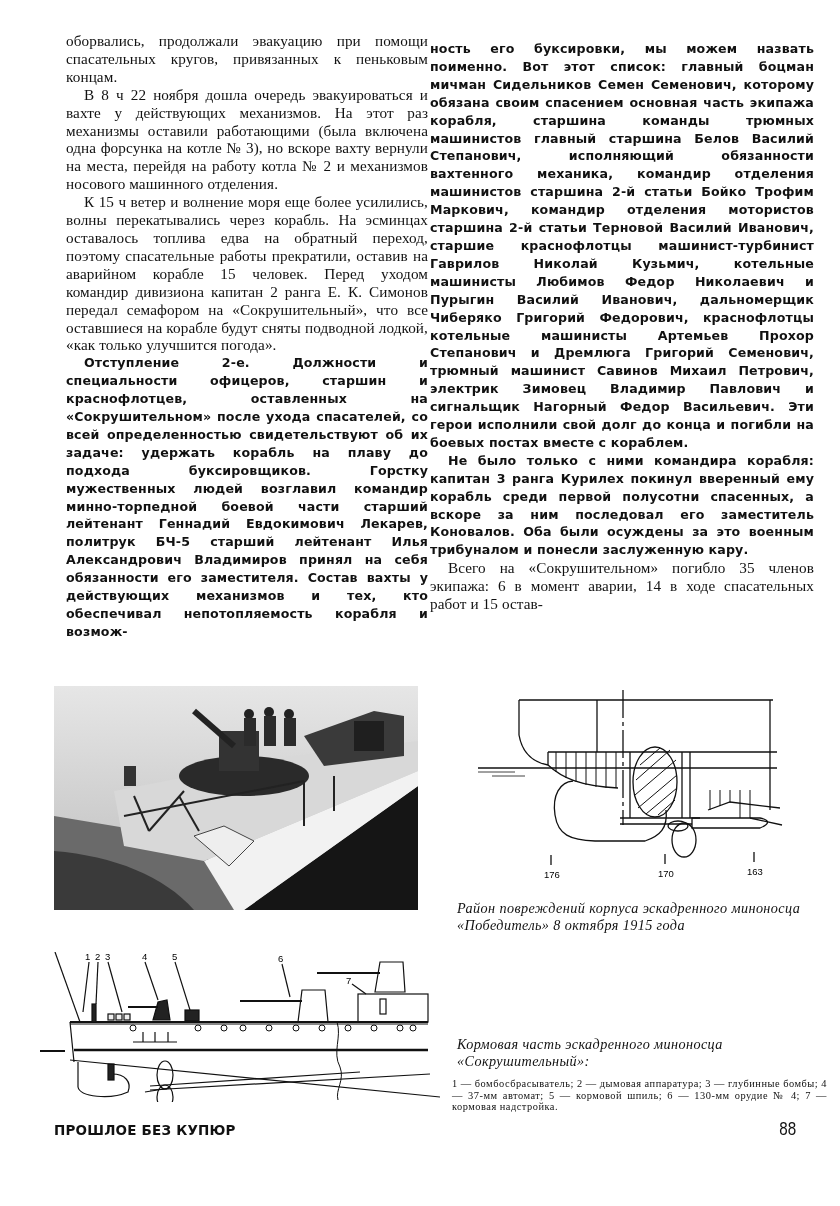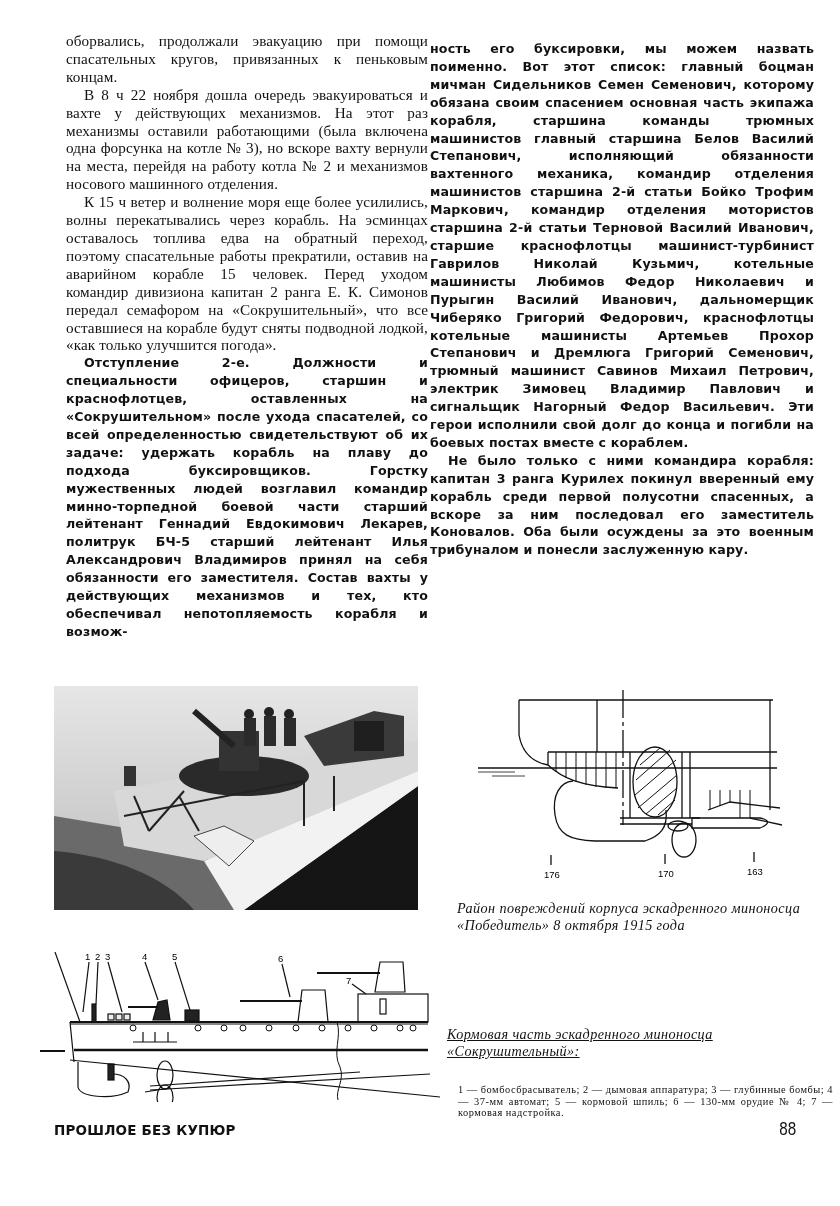--- a/index.html
+++ b/index.html
@@ -30,26 +30,26 @@
   .diagram1 { position: absolute; left: 470px; top: 690px; width: 330px; height: 190px; }
   .caption1 {
     position: absolute; left: 441px; top: 884px; width: 375px;
     font-family: "Liberation Serif", "DejaVu Serif", serif; font-style: italic;
     font-size: 14.2px; line-height: 17px; letter-spacing: 0.4px; margin: 16px;
   }
   .diagram2 { position: absolute; left: 40px; top: 952px; width: 400px; height: 150px; }
   .caption2-title {
     position: absolute; left: 441px; top: 1020px; width: 375px;
     font-family: "Liberation Serif", "DejaVu Serif", serif; font-style: italic;
-    font-size: 14.2px; line-height: 17px; letter-spacing: 0.4px; margin: 6px; text-decoration: underline;
+    font-size: 14.2px; line-height: 17px; letter-spacing: 0.4px; margin: 16px;
   }
   .caption2-text {
     position: absolute; left: 441px; top: 1067px; width: 375px;
     font-family: "Liberation Serif", "DejaVu Serif", serif;
-    font-size: 10.4px; line-height: 11.6px; text-align: justify; letter-spacing: 0.5px; margin: 17px;
+    font-size: 10.4px; line-height: 11.6px; text-align: justify; letter-spacing: 0.5px; margin: 11px;
   }
   .footer-section {
     position: absolute; left: 54px; top: 1122px;
     font-family: "DejaVu Sans", "Liberation Sans", sans-serif; font-weight: bold;
     font-size: 13.5px; letter-spacing: 0.2px;
   }
   .page-number {
     position: absolute; right: 44px; top: 1118px;
     font-family: "Liberation Sans", "DejaVu Sans", sans-serif;
     font-size: 19px; transform: scaleX(0.8); transform-origin: right;
@@ -64,20 +64,21 @@
   <div class="col col-left">
     <p class="p-serif noindent">оборвались, продолжали эвакуацию при помощи спасательных кругов, привязанных к пеньковым концам.</p>
     <p class="p-serif">В 8 ч 22 ноября дошла очередь эвакуироваться и вахте у действующих механизмов. На этот раз механизмы оставили работающими (была включена одна форсунка на котле № 3), но вскоре вахту вернули на места, перейдя на работу котла № 2 и механизмов носового машинного отделения.</p>
     <p class="p-serif">К 15 ч ветер и волнение моря еще более усилились, волны перекатывались через корабль. На эсминцах оставалось топлива едва на обратный переход, поэтому спасательные работы прекратили, оставив на аварийном корабле 15 человек. Перед уходом командир дивизиона капитан 2 ранга Е. К. Симонов передал семафором на «Сокрушительный», что все оставшиеся на корабле будут сняты подводной лодкой, «как только улучшится погода».</p>
     <p class="p-bold">Отступление 2-е. Должности и специальности офицеров, старшин и краснофлотцев, оставленных на «Сокрушительном» после ухода спасателей, со всей определенностью свидетельствуют об их задаче: удержать корабль на плаву до подхода буксировщиков. Горстку мужественных людей возглавил командир минно-торпедной боевой части старший лейтенант Геннадий Евдокимович Лекарев, политрук БЧ-5 старший лейтенант Илья Александрович Владимиров принял на себя обязанности его заместителя. Состав вахты у действующих механизмов и тех, кто обеспечивал непотопляемость корабля и возмож-</p>
   </div>
 
   <div class="col col-right">
     <p class="p-bold noindent">ность его буксировки, мы можем назвать поименно. Вот этот список: главный боцман мичман Сидельников Семен Семенович, которому обязана своим спасением основная часть экипажа корабля, старшина команды трюмных машинистов главный старшина Белов Василий Степанович, исполняющий обязанности вахтенного механика, командир отделения машинистов старшина 2-й статьи Бойко Трофим Маркович, командир отделения мотористов старшина 2-й статьи Терновой Василий Иванович, старшие краснофлотцы машинист-турбинист Гаврилов Николай Кузьмич, котельные машинисты Любимов Федор Николаевич и Пурыгин Василий Иванович, дальномерщик Чиберяко Григорий Федорович, краснофлотцы котельные машинисты Артемьев Прохор Степанович и Дремлюга Григорий Семенович, трюмный машинист Савинов Михаил Петрович, электрик Зимовец Владимир Павлович и сигнальщик Нагорный Федор Васильевич. Эти герои исполнили свой долг до конца и погибли на боевых постах вместе с кораблем.</p>
     <p class="p-bold">Не было только с ними командира корабля: капитан 3 ранга Курилех покинул вверенный ему корабль среди первой полусотни спасенных, а вскоре за ним последовал его заместитель Коновалов. Оба были осуждены за это военным трибуналом и понесли заслуженную кару.</p>
+    <p class="p-serif">Всего на «Сокрушительном» погибло 35 членов экипажа: 6 в момент аварии, 14 в ходе спасательных работ и 15 остав-</p>
   </div>
 
   <div class="photo">
     <svg width="364" height="224" viewBox="0 0 364 224">
       <defs>
         <linearGradient id="sky" x1="0" y1="0" x2="0" y2="1">
           <stop offset="0" stop-color="#e6e6e6"></stop>
           <stop offset="1" stop-color="#bcbcbc"></stop>
         </linearGradient>
       </defs>

